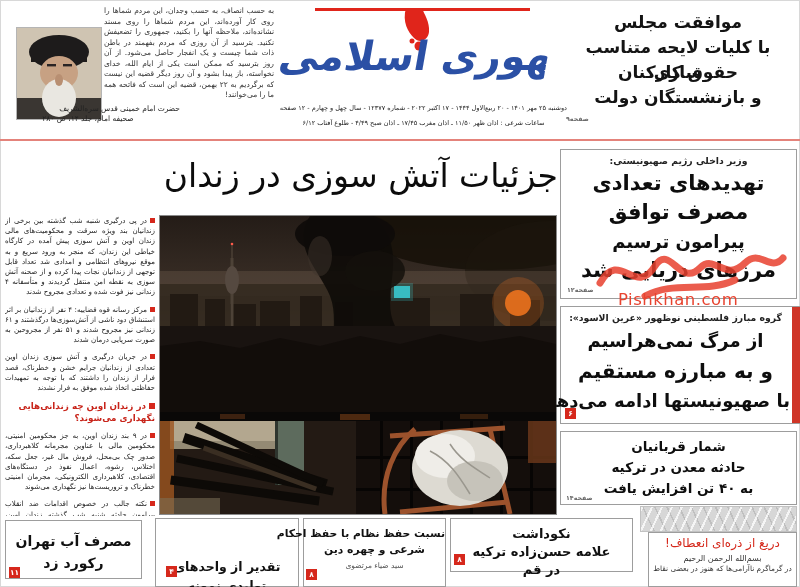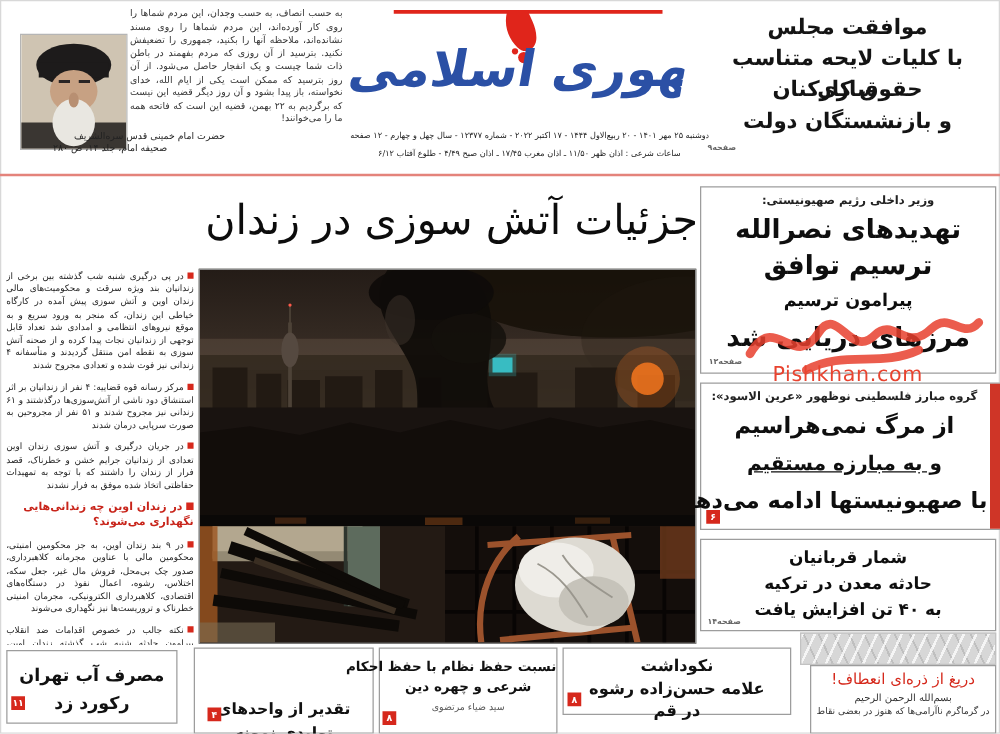--- a/index.html
+++ b/index.html
@@ -185,41 +185,41 @@
       <g stroke="#9a978e" stroke-width="1.5" fill="none">
         <path d="M270,235 C290,245 300,262 310,278"></path>
         <path d="M290,228 C300,244 315,252 330,262"></path>
       </g>
     </svg>
   </div>
 
   <div class="box" style="left:560px;top:149px;width:237px;height:150px;">
     <div class="b-kicker">وزیر داخلی رژیم صهیونیستی:</div>
     <div class="abs" style="left:0;right:0;top:19px;">
-      <div class="b-line" style="font-size:21px;line-height:29px;">تهدیدهای نصرالله</div>
-      <div class="b-line" style="font-size:21px;line-height:29px;">ترسیم توافق</div>
-      <div class="b-line" style="font-size:14px;line-height:29px;">پیرامون ترسیم</div>
+      <div class="b-line" style="font-size:21px;line-height:29px;">تهدیدهای تعدادی</div>
+      <div class="b-line" style="font-size:21px;line-height:29px;">مصرف توافق</div>
+      <div class="b-line" style="font-size:18px;line-height:29px;">پیرامون ترسیم</div>
       <div class="b-line" style="font-size:21px;line-height:29px;">مرزهای دریایی شد</div>
     </div>
     <div class="pageref rtl" style="left:6px;bottom:5px;">صفحه۱۲</div>
   </div>
   <svg class="abs" style="left:585px;top:228px;z-index:6;" width="205" height="80" viewBox="0 0 205 80">
     <g stroke="#e8402e" stroke-width="7" fill="none" stroke-linecap="round" opacity="0.85">
       <path d="M15,55 C35,20 50,70 70,38 C85,15 95,60 115,40 C130,25 140,55 160,35 C175,20 185,45 198,30"></path>
       <path d="M60,68 C90,52 120,66 150,52"></path>
     </g>
   </svg>
   <div class="abs bold" style="left:618px;top:290px;width:150px;font-size:16.5px;color:#e8432f;z-index:6;letter-spacing:0.5px;">Pishkhan.com</div>
 
   <div class="box" style="left:560px;top:306px;width:241px;height:118px;">
     <div class="abs" style="right:0;top:0;bottom:0;width:8px;background:#cf3527;"></div>
     <div class="b-kicker" style="right:10px;">گروه مبارز فلسطینی نوظهور «عرین الاسود»:</div>
     <div class="abs" style="left:0;right:10px;top:19px;">
       <div class="b-line" style="font-size:18px;line-height:30px;">از مرگ نمی‌هراسیم</div>
-      <div class="b-line" style="font-size:16px;line-height:30px;text-decoration:underline;">و به مبارزه مستقیم</div>
+      <div class="b-line" style="font-size:20px;line-height:30px;">و به مبارزه مستقیم</div>
       <div class="b-line" style="font-size:18px;line-height:30px;">با صهیونیستها ادامه می‌دهیم</div>
     </div>
     <div class="badge" style="left:4px;bottom:4px;">۶</div>
   </div>
 
   <div class="box" style="left:560px;top:431px;width:237px;height:74px;">
     <div class="abs" style="left:0;right:0;top:4px;">
       <div class="b-line" style="font-size:13.5px;line-height:21px;">شمار قربانیان</div>
       <div class="b-line" style="font-size:13.5px;line-height:21px;">حادثه معدن در ترکیه</div>
       <div class="b-line" style="font-size:13.5px;line-height:21px;">به ۴۰ تن افزایش یافت</div>
@@ -233,21 +233,21 @@
     <div class="rtl bold ctr" style="margin-top:3px;font-size:12px;color:#d5281b;white-space:nowrap;">دریغ از ذره‌ای انعطاف!</div>
     <div class="rtl ctr" style="margin-top:4px;font-size:8px;color:#333;">بسم‌الله الرحمن الرحیم</div>
     <div class="rtl ctr" style="margin-top:1px;font-size:7.4px;color:#333;white-space:nowrap;">در گرماگرم ناآرامی‌ها که هنوز در بعضی نقاط</div>
   </div>
 
   <div class="box" style="left:5px;top:520px;width:137px;height:59px;">
     <div class="abs" style="left:0;right:0;top:9px;">
       <div class="bt-line" style="font-size:14px;line-height:22px;">مصرف آب تهران</div>
       <div class="bt-line" style="font-size:14px;line-height:22px;">رکورد زد</div>
     </div>
-    <div class="badge" style="left:3px;bottom:10px;">۱۱</div>
+    <div class="badge" style="left:3px;bottom:0;">۱۱</div>
   </div>
 
   <div class="box" style="left:155px;top:518px;width:144px;height:69px;">
     <div class="abs" style="left:0;right:0;top:6px;">
       <div class="bt-line" style="font-size:12.5px;line-height:19px;margin-top:32px;">تقدیر از واحدهای</div>
       <div class="bt-line" style="font-size:12.5px;line-height:19px;">تولیدی نمونه</div>
       <div class="bt-line" style="font-size:12.5px;line-height:19px;">سال ۱۴۰۱</div>
     </div>
     <div class="badge" style="left:10px;bottom:9px;">۴</div>
   </div>
@@ -257,19 +257,19 @@
       <div class="bt-line" style="font-size:10.8px;line-height:16px;padding-left:30px;">نسبت حفظ نظام با حفظ احکام</div>
       <div class="bt-line" style="font-size:10.8px;line-height:16px;">شرعی و چهره دین</div>
       <div class="rtl ctr" style="font-size:7.5px;color:#555;margin-top:3px;">سید ضیاء مرتضوی</div>
     </div>
     <div class="badge" style="left:2px;bottom:6px;">۸</div>
   </div>
 
   <div class="box" style="left:450px;top:518px;width:183px;height:54px;">
     <div class="abs" style="left:0;right:0;top:6px;">
       <div class="bt-line" style="font-size:13px;line-height:18px;">نکوداشت</div>
-      <div class="bt-line" style="font-size:13px;line-height:18px;">علامه حسن‌زاده رشوه</div>
+      <div class="bt-line" style="font-size:13px;line-height:18px;">علامه حسن‌زاده ترکیه</div>
       <div class="bt-line" style="font-size:13px;line-height:18px;">در قم</div>
     </div>
     <div class="badge" style="left:3px;bottom:6px;">۸</div>
   </div>
 
 </div>
 
 </body></html>

